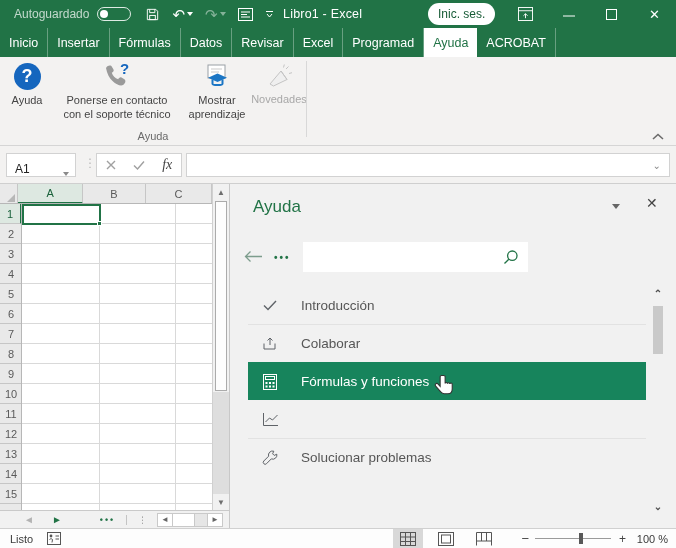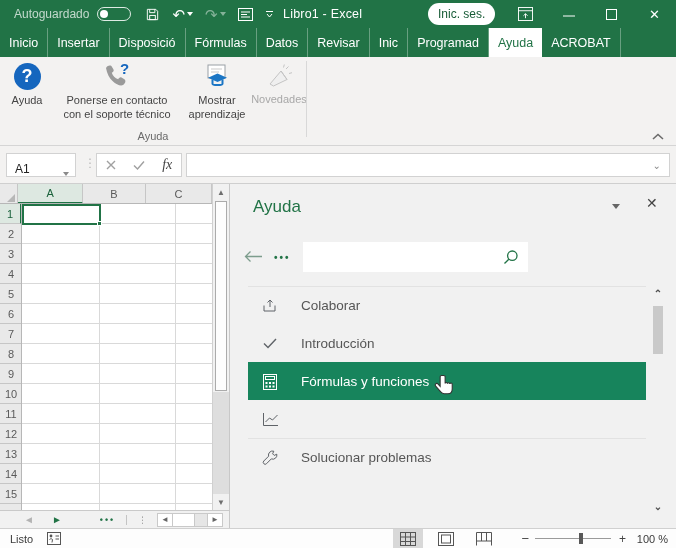--- a/index.html
+++ b/index.html
@@ -225,25 +225,24 @@
         </span>
       <span class="winctrl">
           <span>✕</span>
         </span>
     </span>
   </div>
 
   <div class="tabbar">
     <span class="tab">Inicio</span>
     <span class="tab">Insertar</span>
-    <span class="tab">Disposició</span>
     <span class="tab">Fórmulas</span>
     <span class="tab">Datos</span>
     <span class="tab">Revisar</span>
-    <span class="tab">Inic</span>
+    <span class="tab">Excel</span>
     <span class="tab">Programad</span>
     <span class="tab active">Ayuda</span>
     <span class="tab last">ACROBAT</span>
 
   </div>
 
   <div class="ribbon">
     <div class="rbtn" style="left:4px; width:46px;">
       <span class="help-circle">?</span>
       <span class="lbl">Ayuda</span>
@@ -379,36 +378,36 @@
         <input type="text" value="" style="">
         <span class="mag">
           <svg width="16" height="16" viewBox="0 0 16 16">
               <circle cx="9.3" cy="6.7" r="4.7" fill="none" stroke="#217346" stroke-width="1.3"></circle>
               <line x1="5.8" y1="10.2" x2="1.5" y2="14.5" stroke="#217346" stroke-width="1.3"></line>
             </svg>
         </span>
       </div>
 
       <div class="helplist">
+        <div class="hitem first">
+          <span class="icn">
+            <svg width="14" height="11" viewBox="0 0 14 11">
+                <path d="M1 5.5l4 4L13 1" fill="none" stroke="currentColor" stroke-width="1.4"></path>
+              </svg>
+          </span>
+          <span>Introducción</span>
+        </div>
         <div class="hitem">
           <span class="icn">
             <svg width="16" height="15" viewBox="0 0 16 15">
                 <path d="M2 7.5V13h11V7.5" fill="none" stroke="currentColor"></path>
                 <path d="M5.5 4.5L8 2l2.5 2.5M8 2v7" fill="none" stroke="currentColor"></path>
               </svg>
           </span>
           <span>Colaborar</span>
-        </div>
-        <div class="hitem first">
-          <span class="icn">
-            <svg width="14" height="11" viewBox="0 0 14 11">
-                <path d="M1 5.5l4 4L13 1" fill="none" stroke="currentColor" stroke-width="1.4"></path>
-              </svg>
-          </span>
-          <span>Introducción</span>
         </div>
         <div class="hitem selected">
           <span class="icn">
             <svg width="14" height="16" viewBox="0 0 14 16">
                 <rect x=".5" y=".5" width="13" height="15" fill="none" stroke="currentColor"></rect>
                 <rect x="2.5" y="2.5" width="9" height="3" fill="none" stroke="currentColor"></rect>
                 <g fill="currentColor">
                   <rect x="2.5" y="8" width="2" height="2"></rect>
                   <rect x="6" y="8" width="2" height="2"></rect>
                   <rect x="9.5" y="8" width="2" height="2"></rect>

